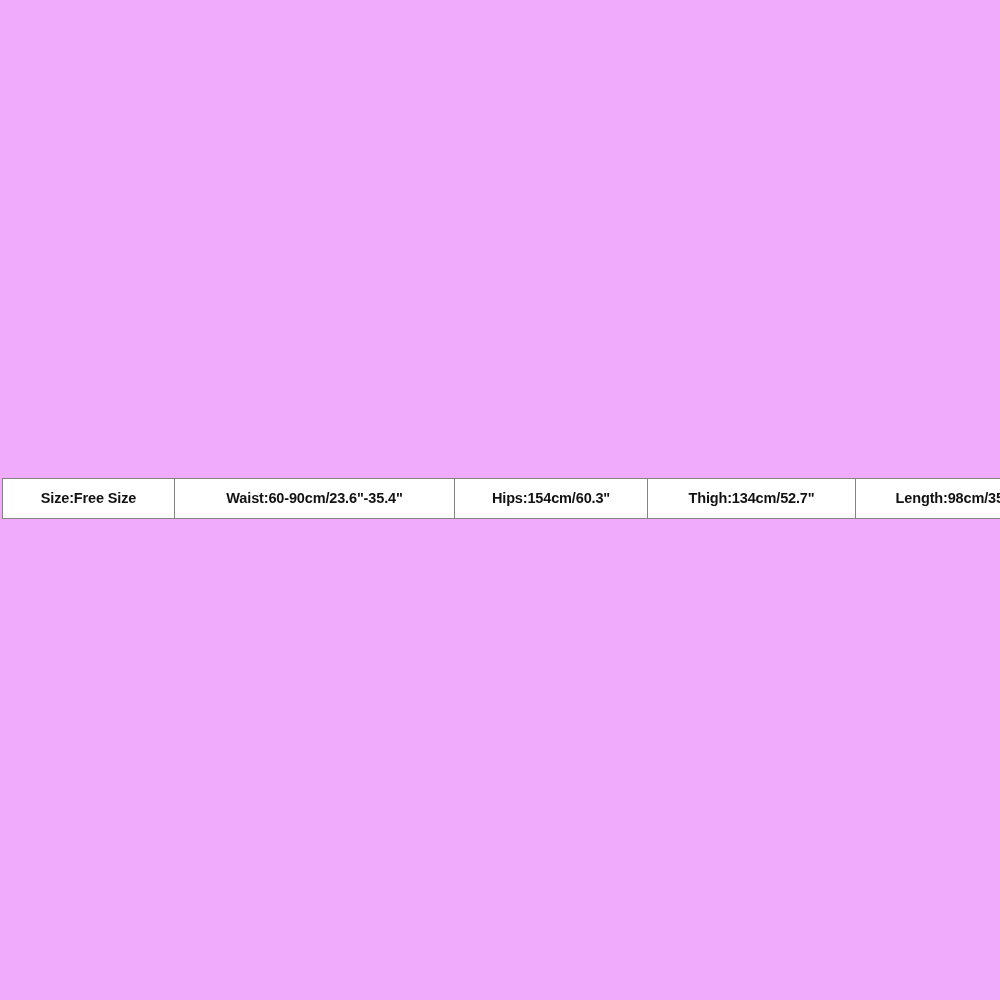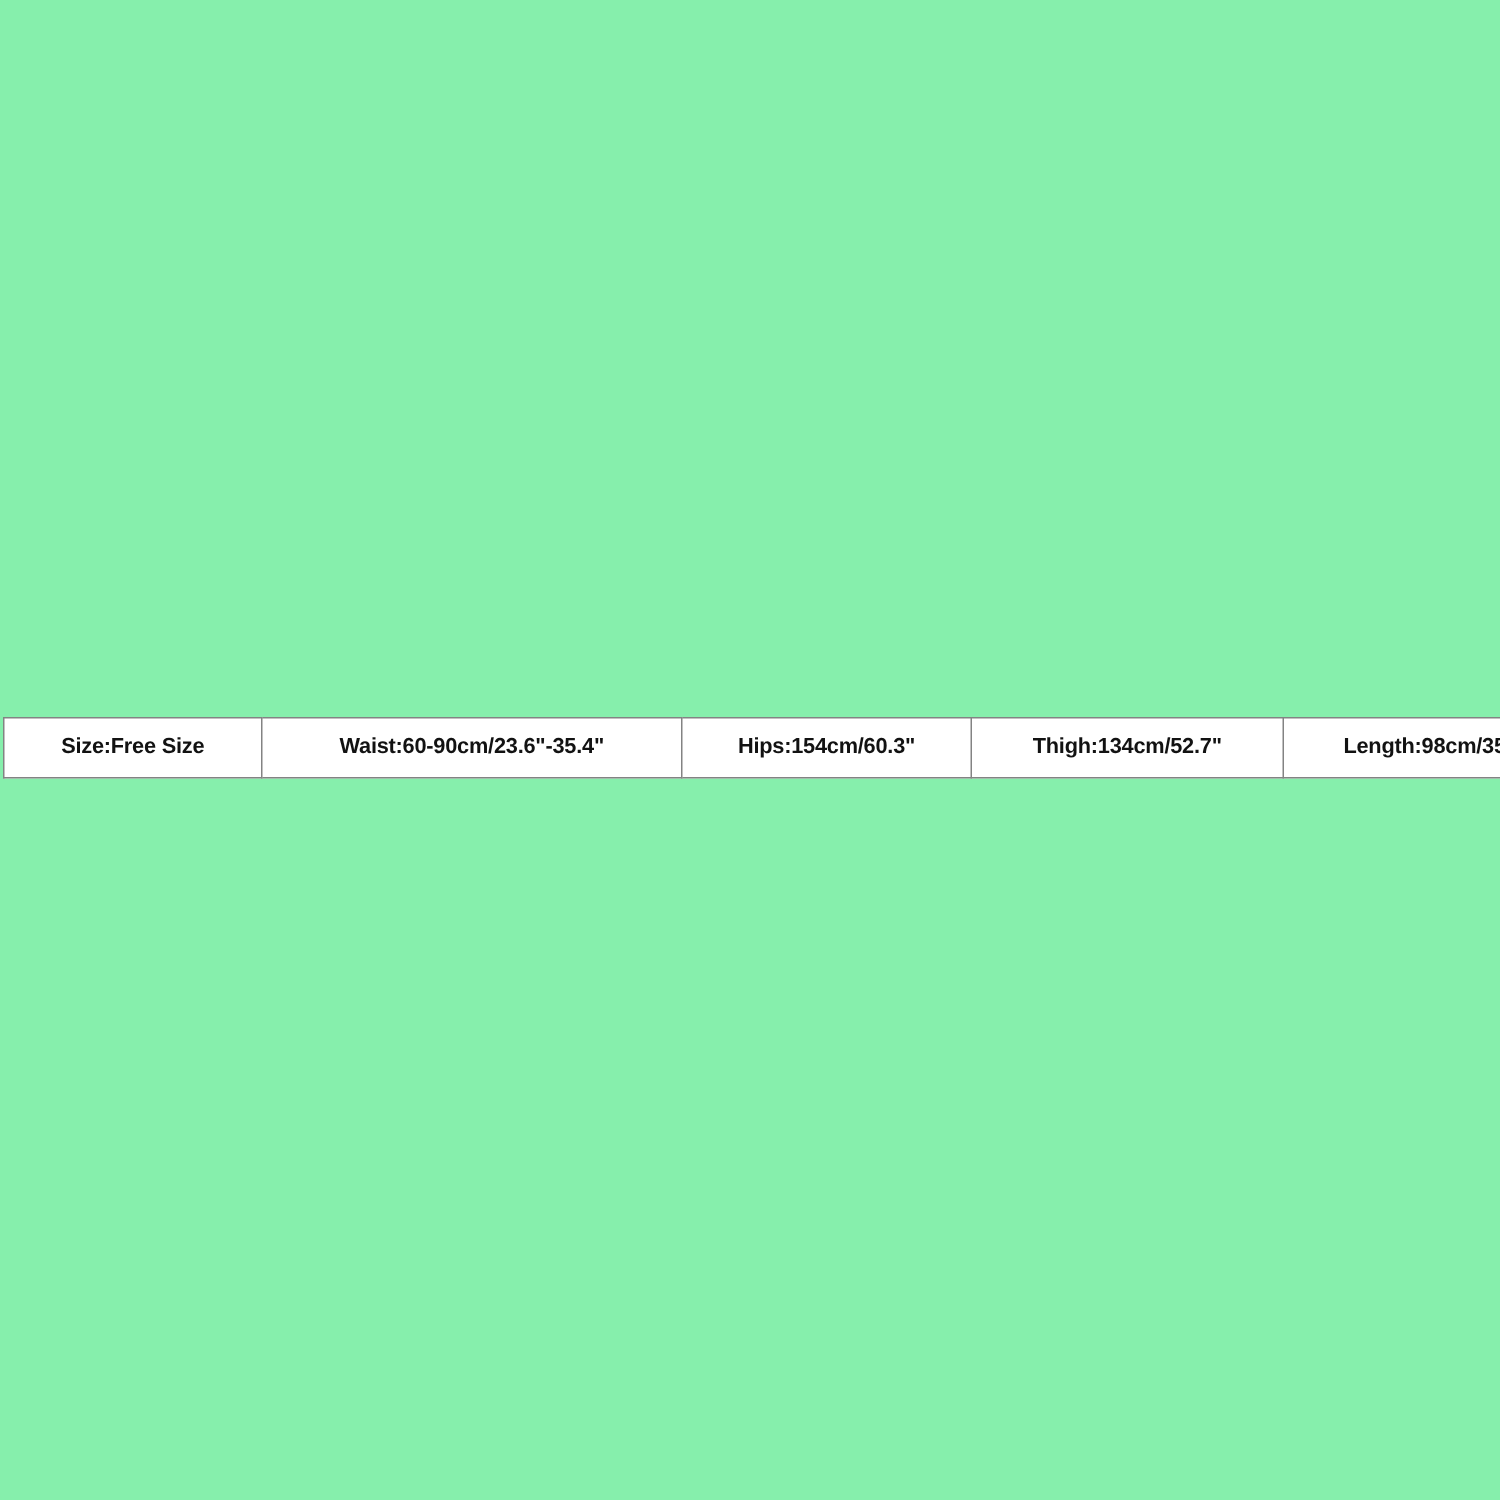--- a/index.html
+++ b/index.html
@@ -13,21 +13,21 @@
     height: 1000px;
     overflow: hidden;
     font-family: "Liberation Sans", sans-serif;
     -webkit-font-smoothing: antialiased;
   }
 
   #canvas {
     position: relative;
     width: 1000px;
     height: 1000px;
-    background: #86efac;
+    background: #f0abfc;
   }
 
   
   .size-chart {
     position: absolute;
     left: 2px;
     top: 478px;
     width: 995px;
     height: 41px;
     border-collapse: collapse;

